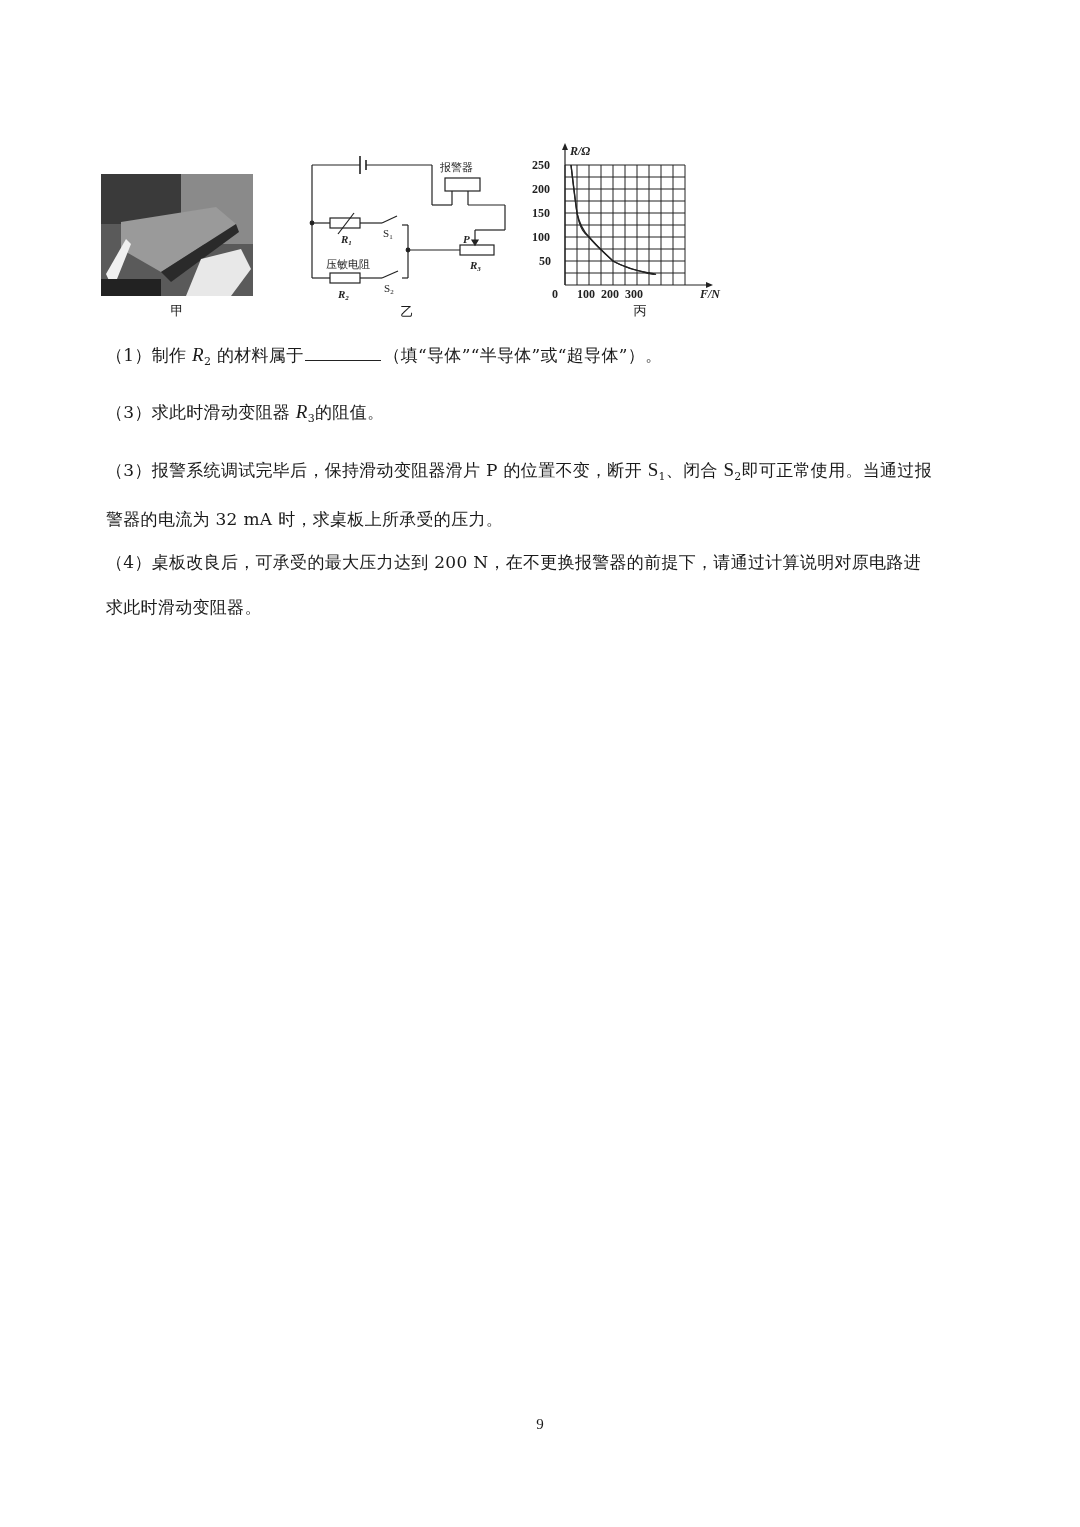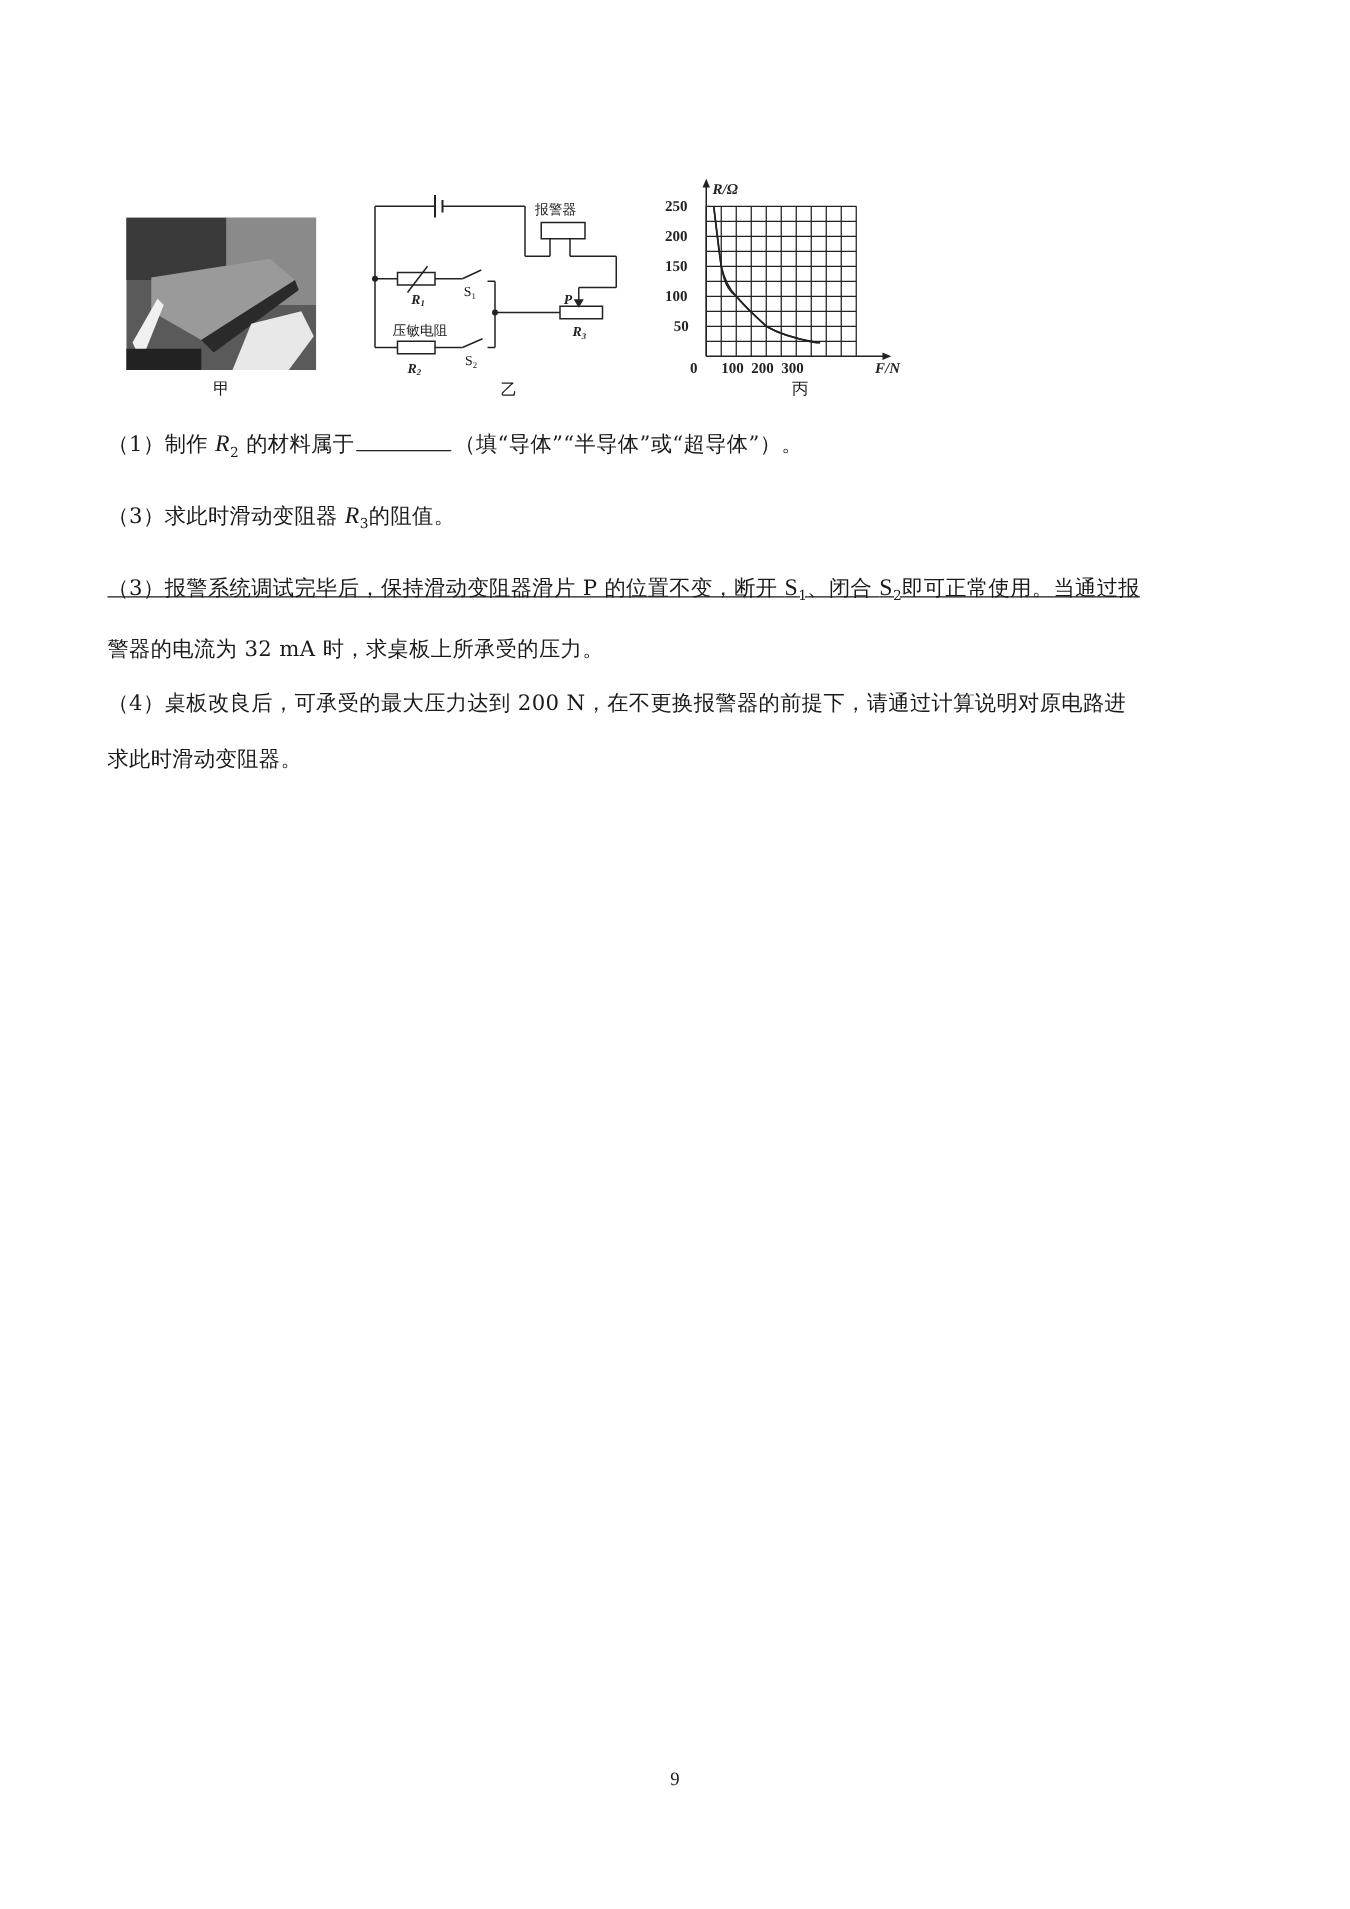--- a/index.html
+++ b/index.html
@@ -1,20 +1,20 @@
 <!DOCTYPE html>
 <html><head>
 <meta charset="utf-8">
 <style>
   html, body { margin:0; padding:0; background:#ffffff; }
   body { width:1080px; height:1527px; position:relative; overflow:hidden;
          font-family: "DejaVu Serif", "Liberation Serif", serif; color:#1a1a1a; }
   .fig { position:absolute; }
   .caption { position:absolute; font-size:13px; text-align:center; font-family:"DejaVu Sans", sans-serif; }
-  .line { position:absolute; left:86px; font-size:17px; white-space:nowrap; letter-spacing:0.3px; }
+  .line { position:absolute; left:106px; font-size:17px; white-space:nowrap; letter-spacing:0.3px; }
   .it { font-style:italic; font-family:"Liberation Serif", serif; font-size:19px; }
   sub { font-size:11px; }
   .blank { display:inline-block; width:76px; border-bottom:1.5px solid #222; margin:0 2px; vertical-align:baseline; height:14px; }
   .pagenum { position:absolute; top:1416px; left:0; width:1080px; text-align:center; font-size:15px; font-family:"Liberation Serif", serif; }
   svg text { font-family:"Liberation Serif", serif; }
 </style>
 </head>
 <body>
 
 <div class="fig" style="left:101px;top:174px;width:152px;height:122px;">
@@ -24,21 +24,21 @@
     <rect x="80" y="0" width="72" height="70" fill="#8a8a8a"></rect>
     <polygon points="20,48 115,33 135,50 60,98 20,75" fill="#9a9a9a"></polygon>
     <polygon points="60,98 135,50 138,58 70,108" fill="#2a2a2a"></polygon>
     <polygon points="100,85 140,75 150,95 130,122 85,122" fill="#e8e8e8"></polygon>
     <polygon points="5,100 25,65 30,70 12,115" fill="#f0f0f0"></polygon>
     <rect x="0" y="105" width="60" height="17" fill="#222"></rect>
   </svg>
 </div>
 <div class="caption" style="left:165px;top:302px;width:24px;">甲</div>
 
-<div class="fig" style="left:288px;top:150px;width:220px;height:150px;">
+<div class="fig" style="left:300px;top:150px;width:220px;height:150px;">
   <svg width="220" height="150" viewBox="0 0 220 150" stroke="#222" stroke-width="1.2" fill="none">
 
     <line x1="12" y1="15" x2="60" y2="15"></line>
     <line x1="60" y1="6" x2="60" y2="24" stroke-width="1.6"></line>
     <line x1="66" y1="10" x2="66" y2="20" stroke-width="1.6"></line>
     <line x1="66" y1="15" x2="132" y2="15"></line>
     <line x1="132" y1="15" x2="132" y2="55"></line>
     <line x1="132" y1="55" x2="152" y2="55"></line>
 
     <rect x="145" y="28" width="35" height="13"></rect>
@@ -136,21 +136,21 @@
 <div class="caption" style="left:628px;top:302px;width:24px;">丙</div>
 
 <div class="line" style="top:344px;">
   <span>（1）制作 </span><span class="it">R</span><sub>2</sub><span> 的材料属于</span><span class="blank"></span><span>（填“导体”“半导体”或“超导体”）。</span>
 </div>
 
 <div class="line" style="top:401px;">
   <span>（3）求此时滑动变阻器 </span><span class="it">R</span><sub>3</sub><span>的阻值。</span>
 </div>
 
-<div class="line" style="top:459px;text-decoration:underline;">
+<div class="line" style="top:459px;">
   <span>（3）报警系统调试完毕后，保持滑动变阻器滑片 P 的位置不变，断开 </span><span class="it" style="font-style:normal">S</span><sub>1</sub><span>、闭合 </span><span class="it" style="font-style:normal">S</span><sub>2</sub><span>即可正常使用。当通过报</span>
 </div>
 <div class="line" style="top:508px;text-align:right;">
   <span>警器的电流为 32 mA 时，求桌板上所承受的压力。</span>
 </div>
 
 <div class="line" style="top:551px;">
   <span>（4）桌板改良后，可承受的最大压力达到 200 N，在不更换报警器的前提下，请通过计算说明对原电路进</span>
 </div>
 <div class="line" style="top:596px;">

